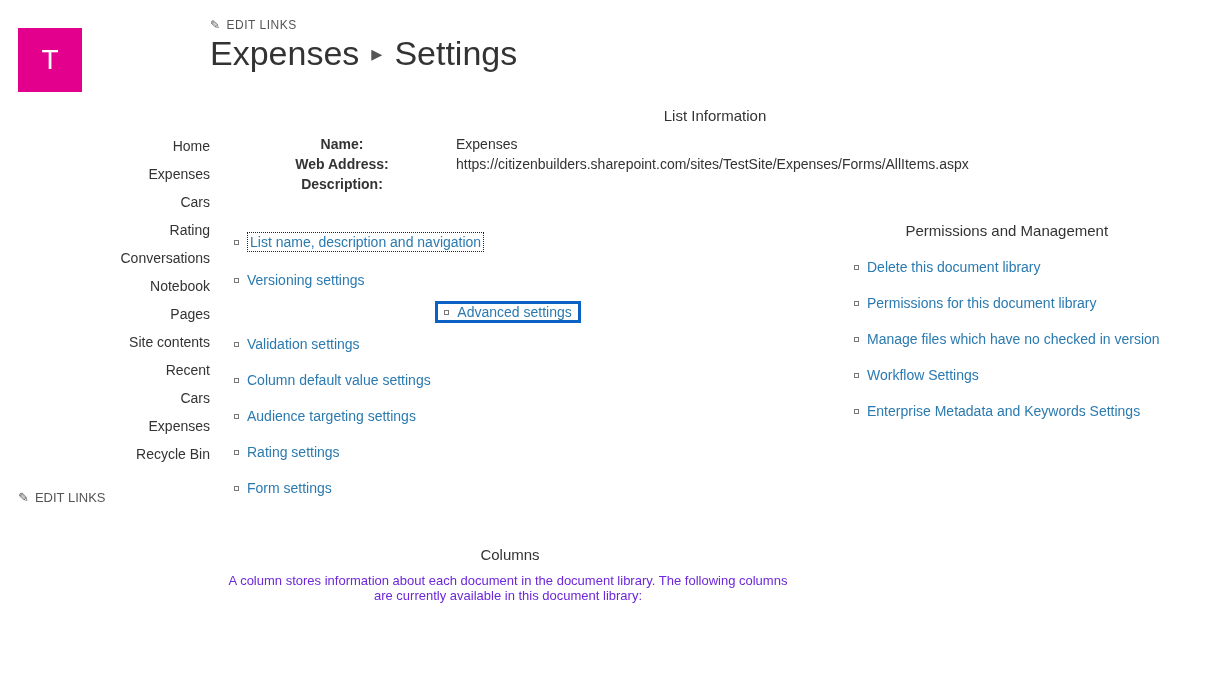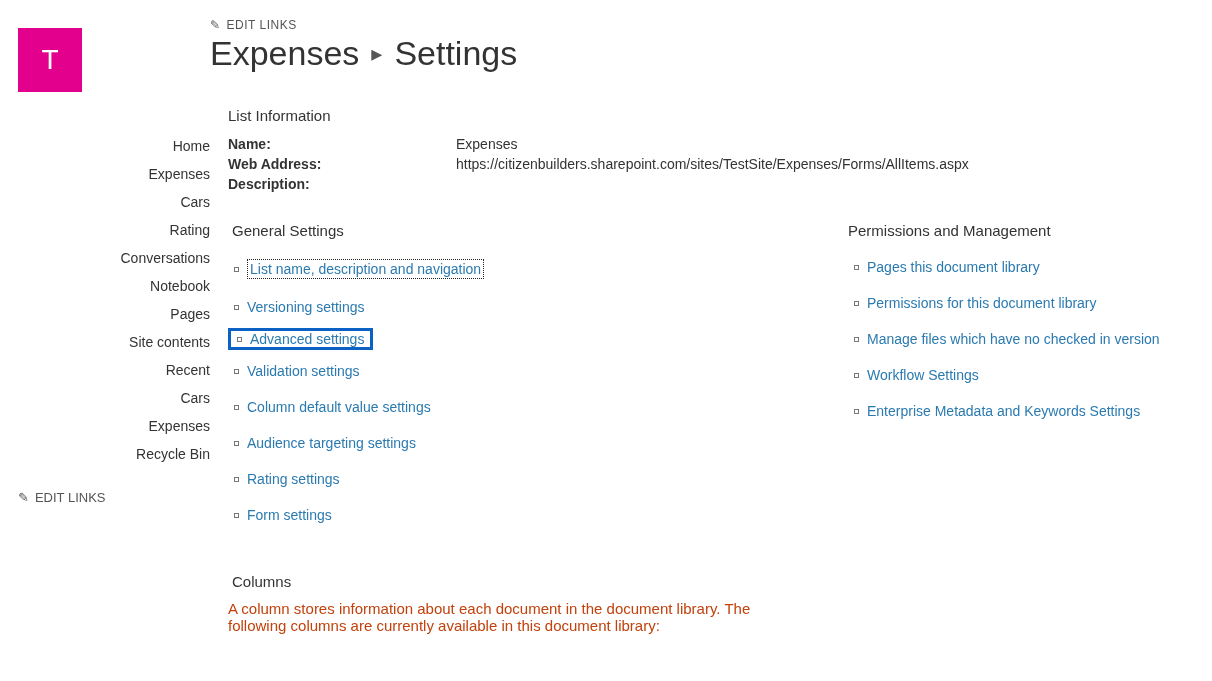--- a/index.html
+++ b/index.html
@@ -81,20 +81,21 @@
     color: #555;
     font-size: 13px;
     margin-top: 22px;
     cursor: pointer;
   }
 
   
   .content {
     margin-top: 34px;
     padding-left: 18px;
+    text-align: center;
   }
   .section-title {
     font-size: 15px;
     color: #333;
     margin-bottom: 10px;
   }
   .info-table { margin-bottom: 28px; }
   .info-row { display: flex; }
   .info-label { width: 228px; font-weight: 600; font-size: 14px; padding: 2px 0; }
   .info-value { font-size: 14px; color: #333; padding: 2px 0; }
@@ -132,21 +133,21 @@
   .highlight-box {
     border: 3px solid #0b62c4;
     padding: 0 6px;
     display: inline-flex;
     align-items: center;
     gap: 8px;
   }
 
   .columns-section { margin-top: 40px; }
   .columns-title { font-size: 15px; margin-bottom: 10px; margin-left: 4px; }
-  .columns-desc { font-size: 15px; color: #c2410c; }
+  .columns-desc { font-size: 13px; color: #6d28d9; }
 </style>
 </head>
 <body>
 
 <div class="page">
   <div class="left-col">
     <div class="header-row">
       <div class="site-tile">T</div>
     </div>
     <nav class="left-nav">
@@ -192,21 +193,20 @@
           <div class="info-value">https://citizenbuilders.sharepoint.com/sites/TestSite/Expenses/Forms/AllItems.aspx</div>
         </div>
         <div class="info-row">
           <div class="info-label">Description:</div>
           <div class="info-value"></div>
         </div>
       </div>
 
       <div class="two-col">
         <div class="col left">
-          <div class="section-title" style="margin-left:4px">General Settings</div>
 
           <div class="setting-link-row">
             <span class="bullet"></span>
             <span class="setting-link focused">List name, description and navigation</span>
           </div>
           <div class="setting-link-row">
             <span class="bullet"></span>
             <span class="setting-link">Versioning settings</span>
           </div>
           <div style="padding:3px 0;">
@@ -239,21 +239,21 @@
           <div class="columns-section">
             <div class="columns-title">Columns</div>
             <div class="columns-desc">A column stores information about each document in the document library. The following columns are currently available in this document library:</div>
           </div>
         </div>
 
         <div class="col right">
           <div class="section-title">Permissions and Management</div>
           <div class="setting-link-row">
             <span class="bullet"></span>
-            <span class="setting-link">Pages this document library</span>
+            <span class="setting-link">Delete this document library</span>
           </div>
           <div class="setting-link-row">
             <span class="bullet"></span>
             <span class="setting-link">Permissions for this document library</span>
           </div>
           <div class="setting-link-row">
             <span class="bullet"></span>
             <span class="setting-link">Manage files which have no checked in version</span>
           </div>
           <div class="setting-link-row">

